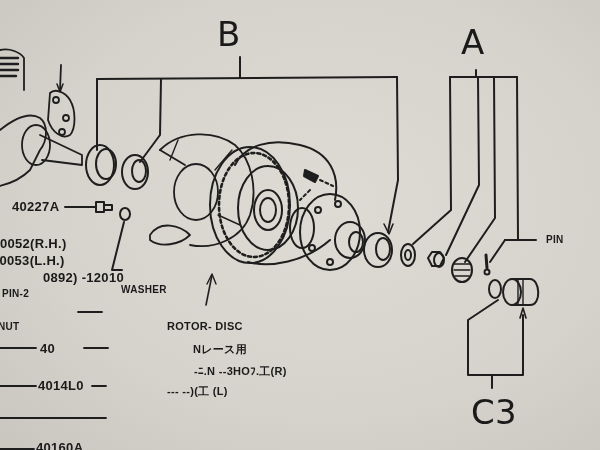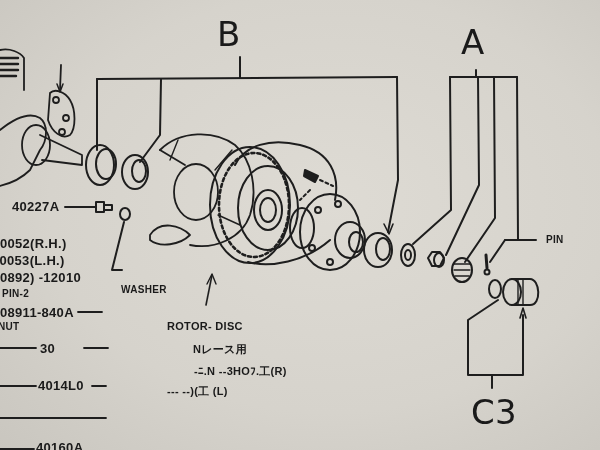--- a/index.html
+++ b/index.html
@@ -177,21 +177,20 @@
   <div class="lbl small" style="left:121px;top:284px;">WASHER</div>
   <div class="lbl small" style="left:546px;top:234px;">PIN</div>
   <div class="lbl note" style="left:167px;top:320px;text-align:right;">ROTOR- DISC</div>
   <div class="lbl note" style="left:193px;top:342px;">Nレース用</div>
   <div class="lbl note" style="left:167px;top:364px;margin-left:27px;">-ﾆ.N --3HOﾌ.工(R)</div>
   <div class="lbl note" style="left:167px;top:384px;">--- --)(工 (L)</div>
 
   <div class="lbl pn" style="left:12px;top:199px;">40227A</div>
   <div class="lbl pn" style="left:0px;top:236px;">0052(R.H.)</div>
   <div class="lbl pn" style="left:-8px;top:253px;">20053(L.H.)</div>
-  <div class="lbl pn" style="left:0px;top:270px;">0892) -12010</div>
+  <div class="lbl pn" style="left:0px;top:270px;padding-left:43px;">0892) -12010</div>
   <div class="lbl small" style="left:2px;top:288px;">PIN-2</div>
-  <div class="lbl pn" style="left:0px;top:305px;">08911-840A</div>
   <div class="lbl small" style="left:-2px;top:321px;">NUT</div>
-  <div class="lbl pn" style="left:40px;top:341px;">30</div>
+  <div class="lbl pn" style="left:40px;top:341px;">40</div>
   <div class="lbl pn" style="left:38px;top:378px;">4014L0</div>
   <div class="lbl pn" style="left:36px;top:440px;">40160A</div>
 
 </div>
 
 </body></html>

